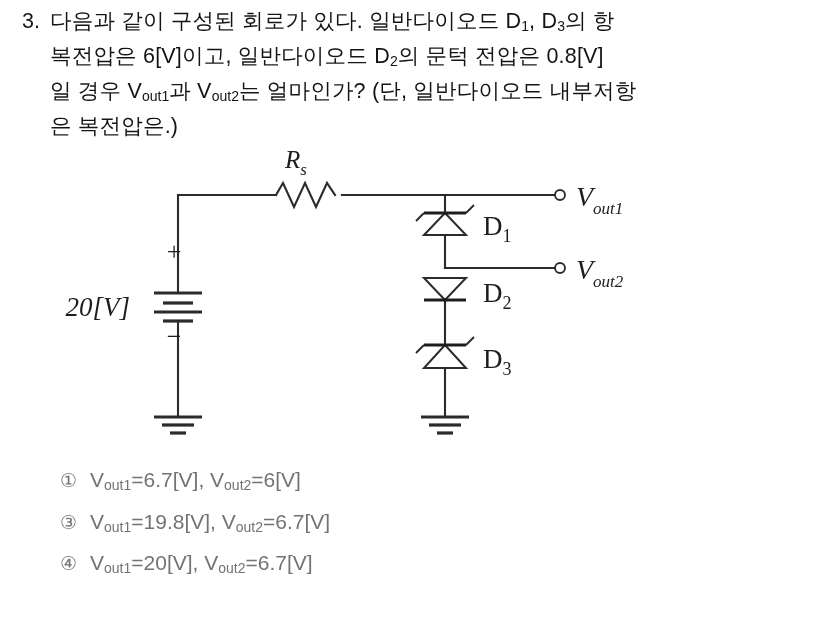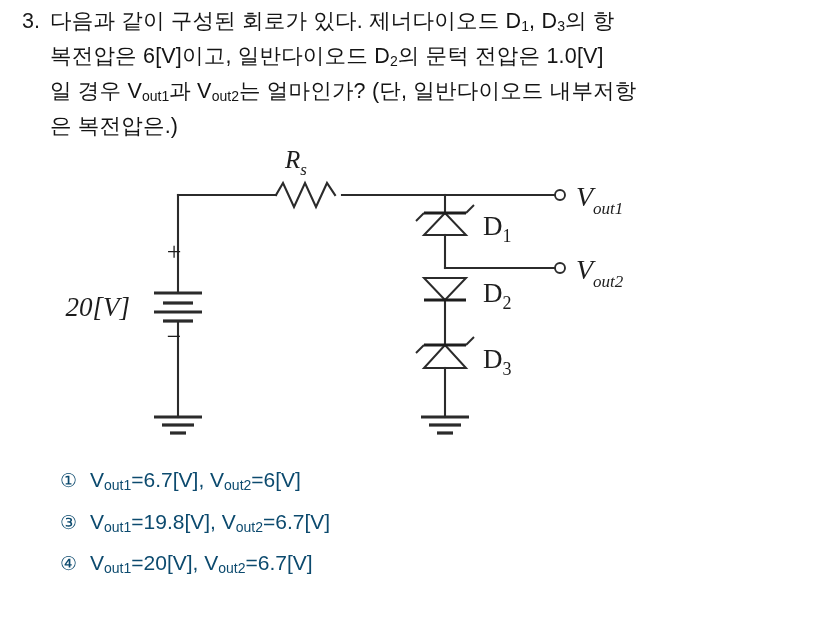--- a/index.html
+++ b/index.html
@@ -108,36 +108,36 @@
     position: absolute;
     left: 60px;
     top: 462px;
     width: 740px;
   }
   .answer-row {
     display: block;
     font-size: 21px;
     line-height: 36.5px;
     white-space: pre;
-    color: #0c4a6e;
+    color: #737373;
   }
   .choice-mark {
     display: inline-block;
     width: 30px;
     font-size: 19px;
   }
 </style>
 </head>
 <body>
 
 <div id="question-block">
   <span id="q-number">3.</span>
   <div id="q-body">
-      <span class="q-line"><span>다음과 같이 구성된 회로가 있다. 제너다이오드 D</span><span class="sub">1</span><span>, D</span><span class="sub">3</span><span>의 항</span></span>
-      <span class="q-line"><span>복전압은 6[V]이고, 일반다이오드 D</span><span class="sub">2</span><span>의 문턱 전압은 1.0[V]</span></span>
+      <span class="q-line"><span>다음과 같이 구성된 회로가 있다. 일반다이오드 D</span><span class="sub">1</span><span>, D</span><span class="sub">3</span><span>의 항</span></span>
+      <span class="q-line"><span>복전압은 6[V]이고, 일반다이오드 D</span><span class="sub">2</span><span>의 문턱 전압은 0.8[V]</span></span>
       <span class="q-line"><span>일 경우 V</span><span class="sub">out1</span><span>과 V</span><span class="sub">out2</span><span>는 얼마인가? (단, 일반다이오드 내부저항</span></span>
       <span class="q-line"><span>은 복전압은.)</span></span>
     </div>
 </div>
 
 <div id="circuit-diagram">
   <svg id="circuit-svg" width="826" height="320" viewBox="0 0 826 320" xmlns="http://www.w3.org/2000/svg">
 
     <path class="wire" d="M178,55 L276,55"></path>
     <path class="wire" d="M342,55 L556,55"></path>

